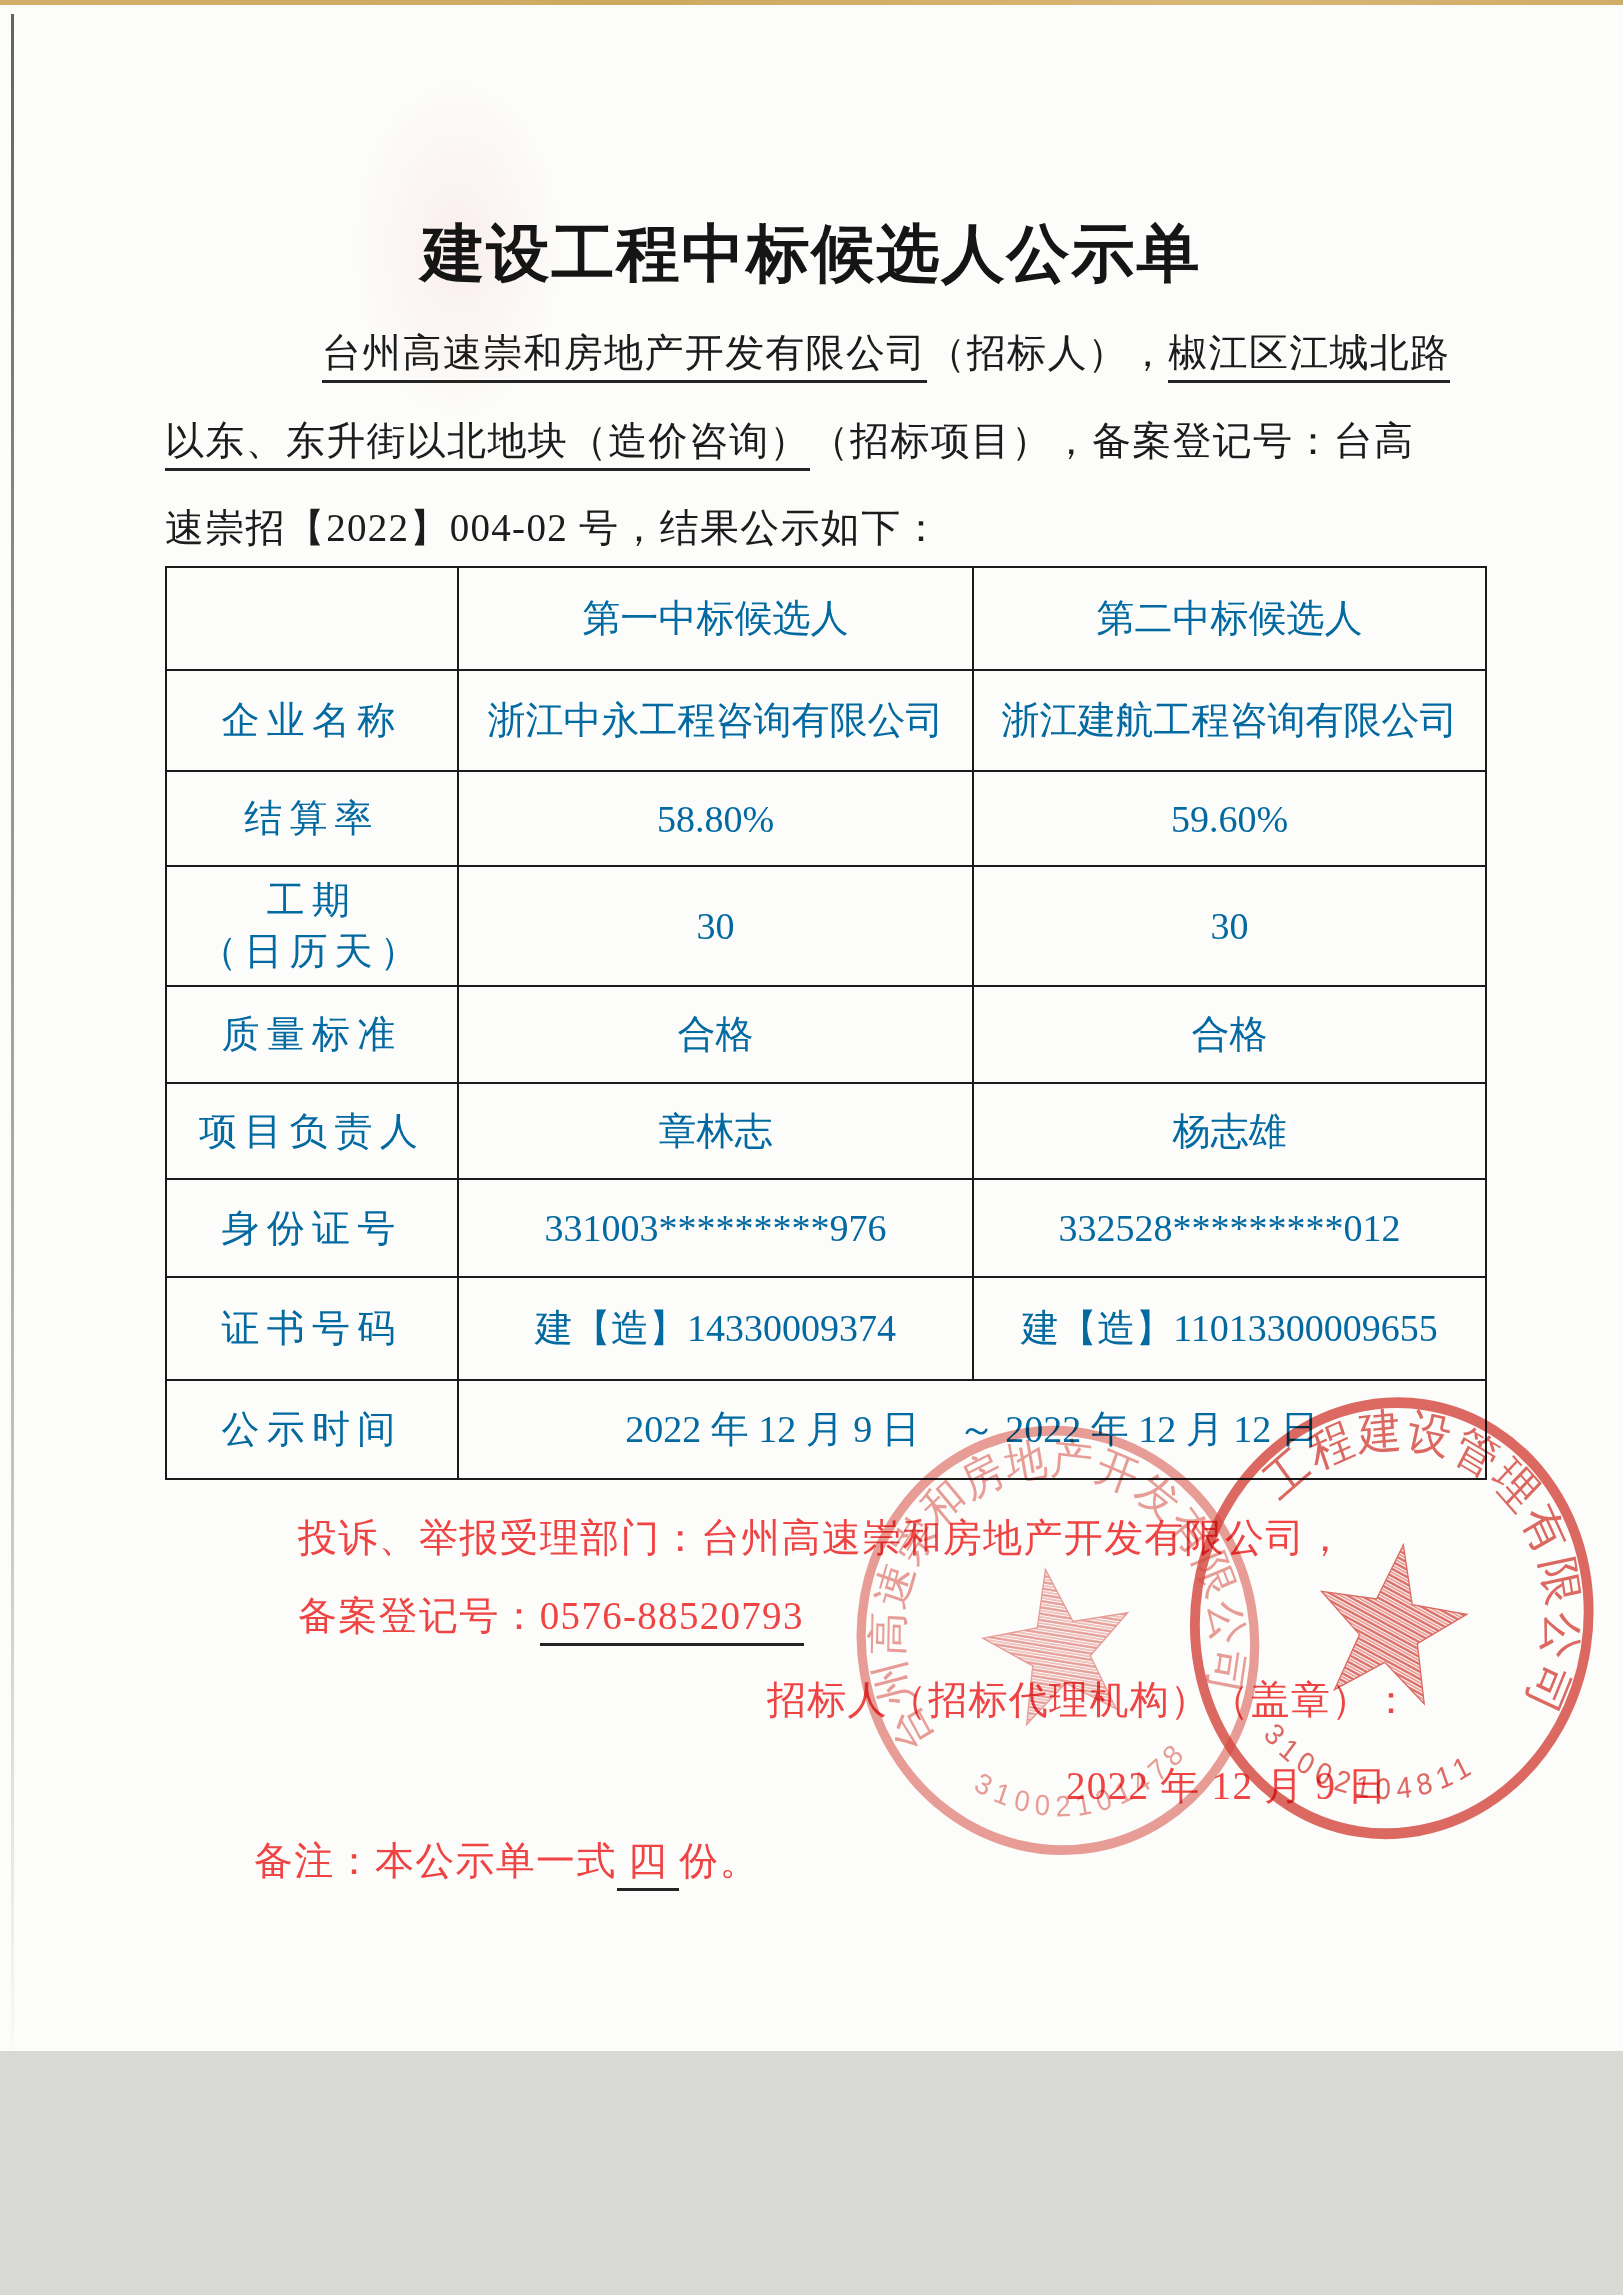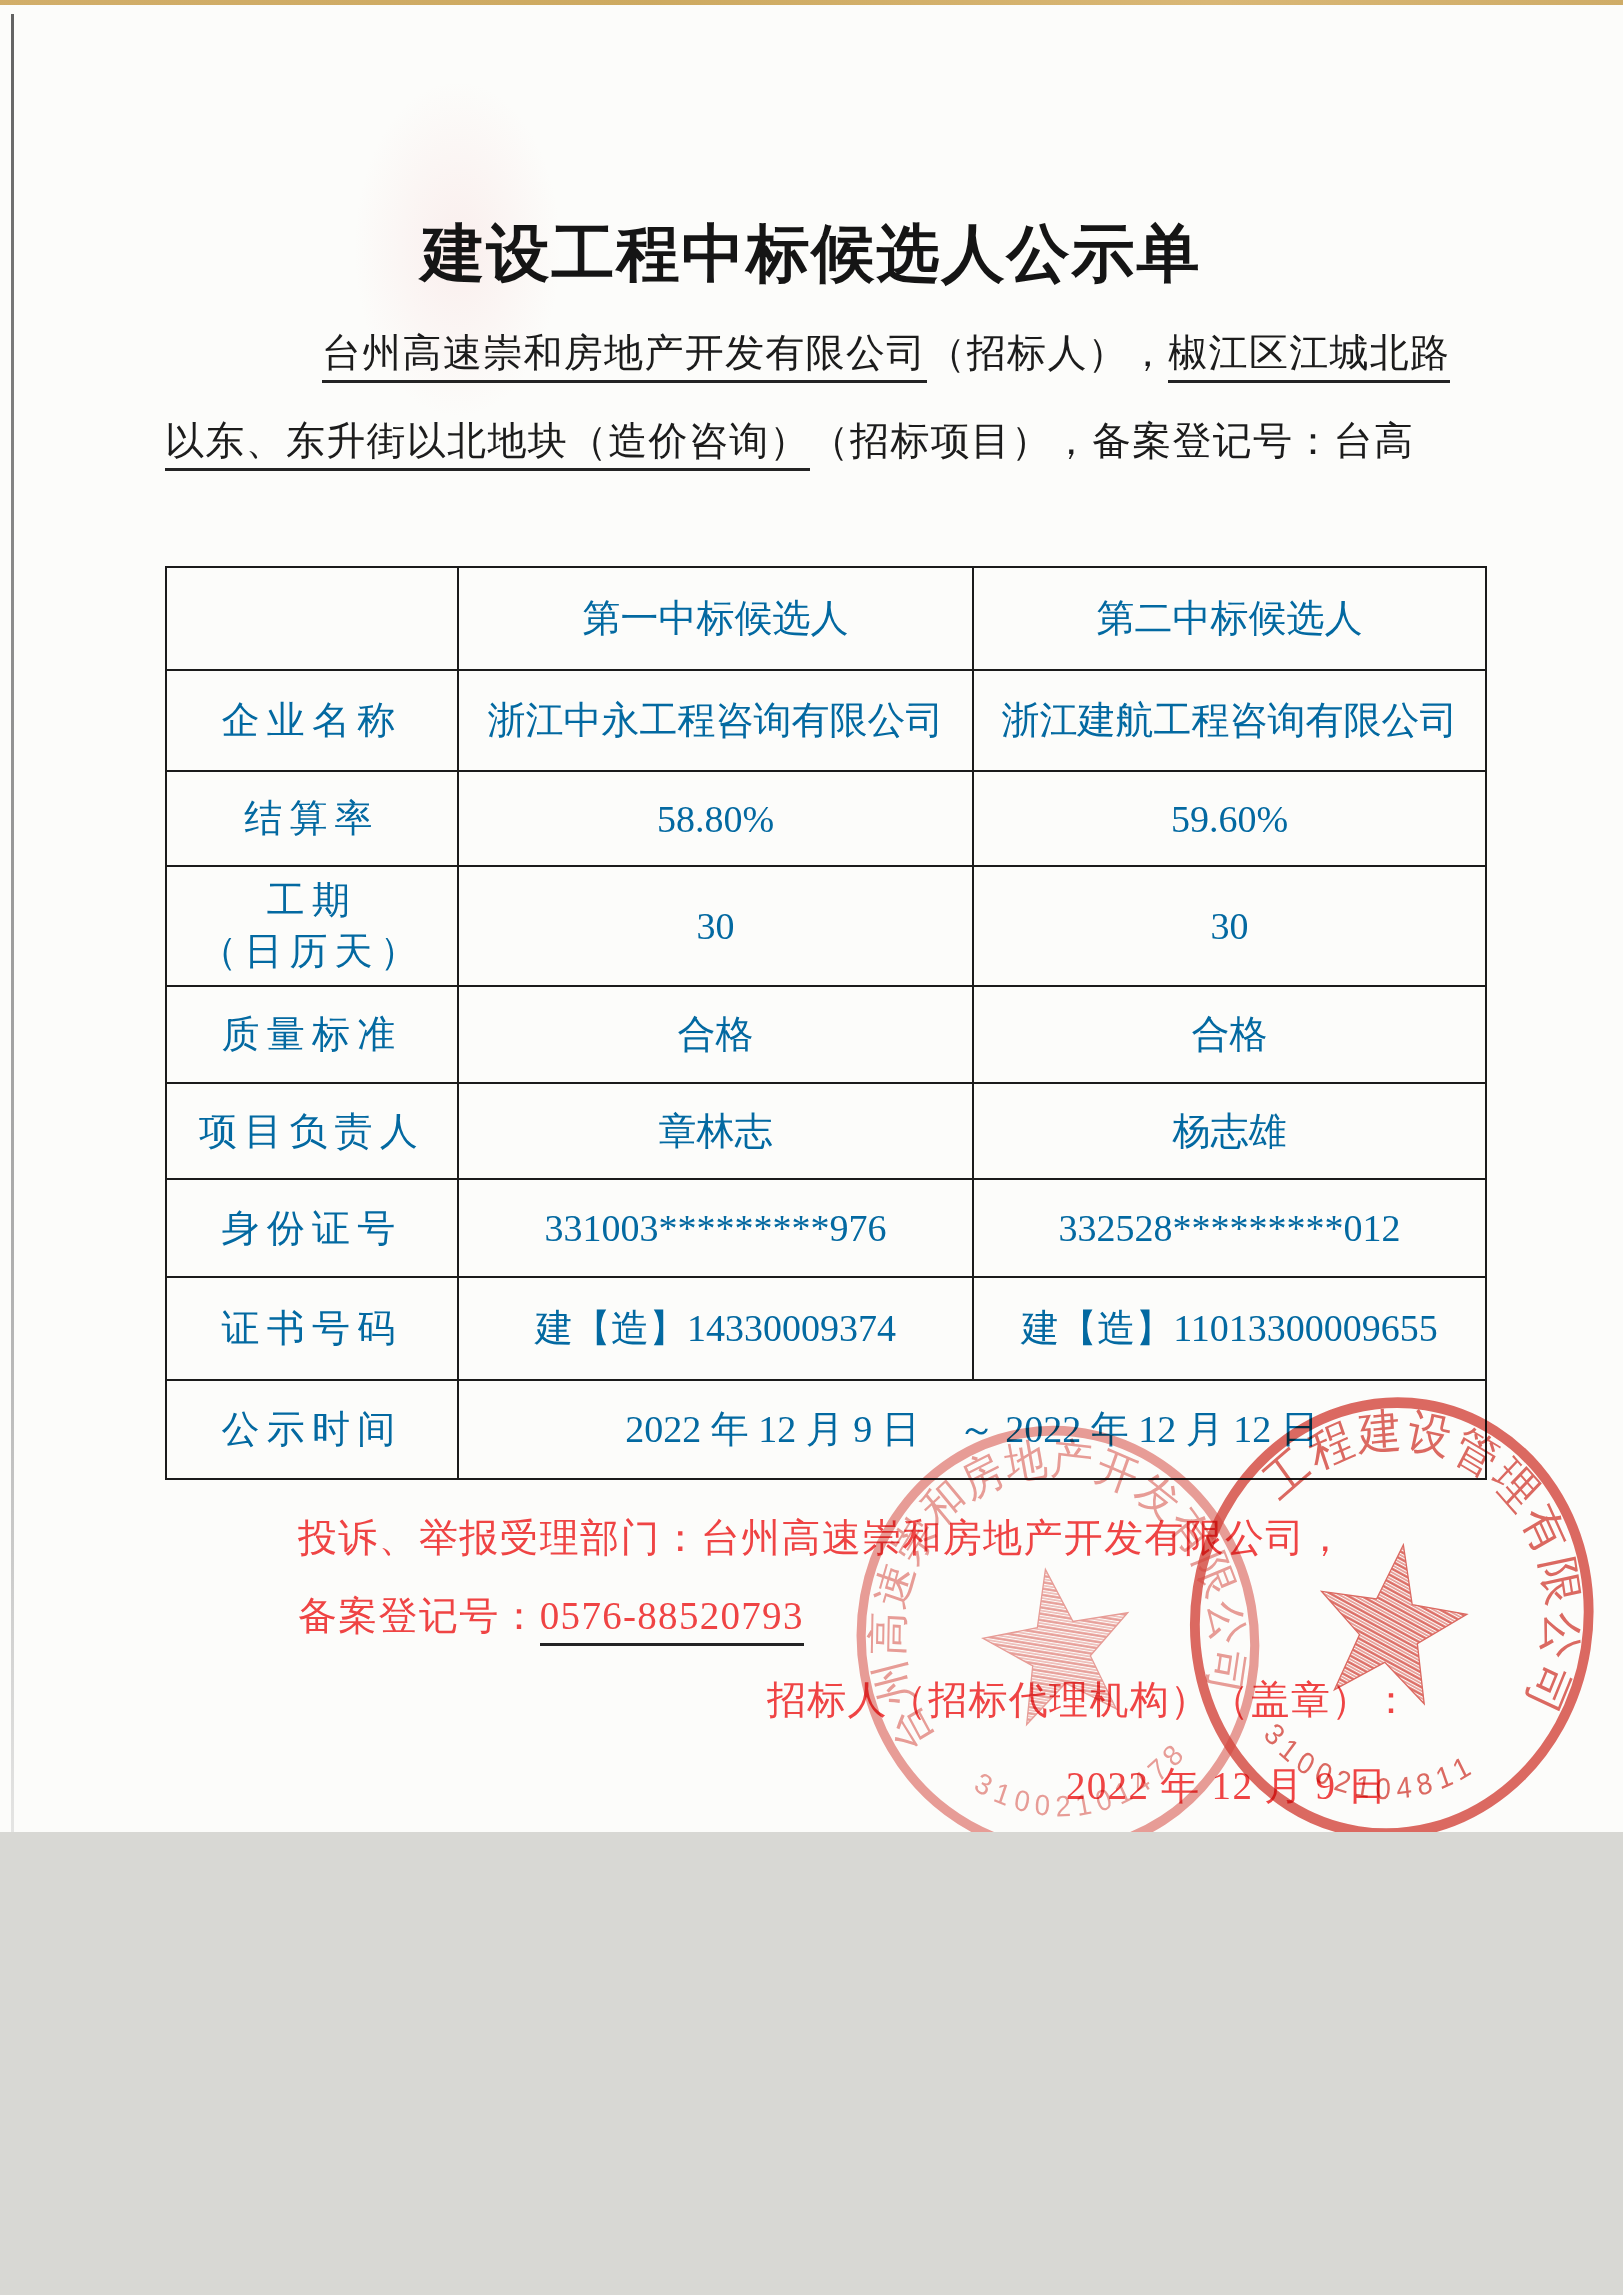--- a/index.html
+++ b/index.html
@@ -1,19 +1,19 @@
 <!DOCTYPE html>
 <html style="font-size:10.5px"><head>
 <meta charset="utf-8">
 <style>
   html, body { margin: 0; padding: 0; background: #d8d8d4; }
   .page {
     position: relative;
     width: 1623px;
-    height: 1832px;
+    height: 2051px;
     background: #fcfcfa;
     overflow: hidden;
     font-family: "Liberation Serif", "DejaVu Serif", serif;
     color: #1b1b1b;
   }
 
   
   .scan-top-edge {
     position: absolute; left: 0; top: 0; width: 100%; height: 4.6px;
     background: linear-gradient(90deg, #caa050 0%, #c59b45 40%, #d3ab5e 75%, #c79e4d 100%);
@@ -122,20 +122,21 @@
 
   <div class="scan-top-edge"></div>
   <div class="scan-left-edge"></div>
   <div class="scan-smudge"></div>
   <div class="scan-streaks"></div>
 
   <div class="doc-title">建设工程中标候选人公示单</div>
 
   <div class="intro-line intro-line1"><span class="u">台州高速崇和房地产开发有限公司</span><span>（招标人），</span><span class="u">椒江区江城北路</span></div>
   <div class="intro-line intro-line2"><span class="u">以东、东升街以北地块（造价咨询）</span><span>（招标项目），备案登记号：台高</span></div>
+  <div class="intro-line intro-line3">速崇招【2022】004-02 号，结果公示如下：</div>
 
   <table class="bid-table">
     <colgroup>
       <col style="width:292px">
       <col style="width:515px">
       <col style="width:513px">
     </colgroup>
     <tbody>
         <tr class="r0">
       <td class="label-cell"></td>

